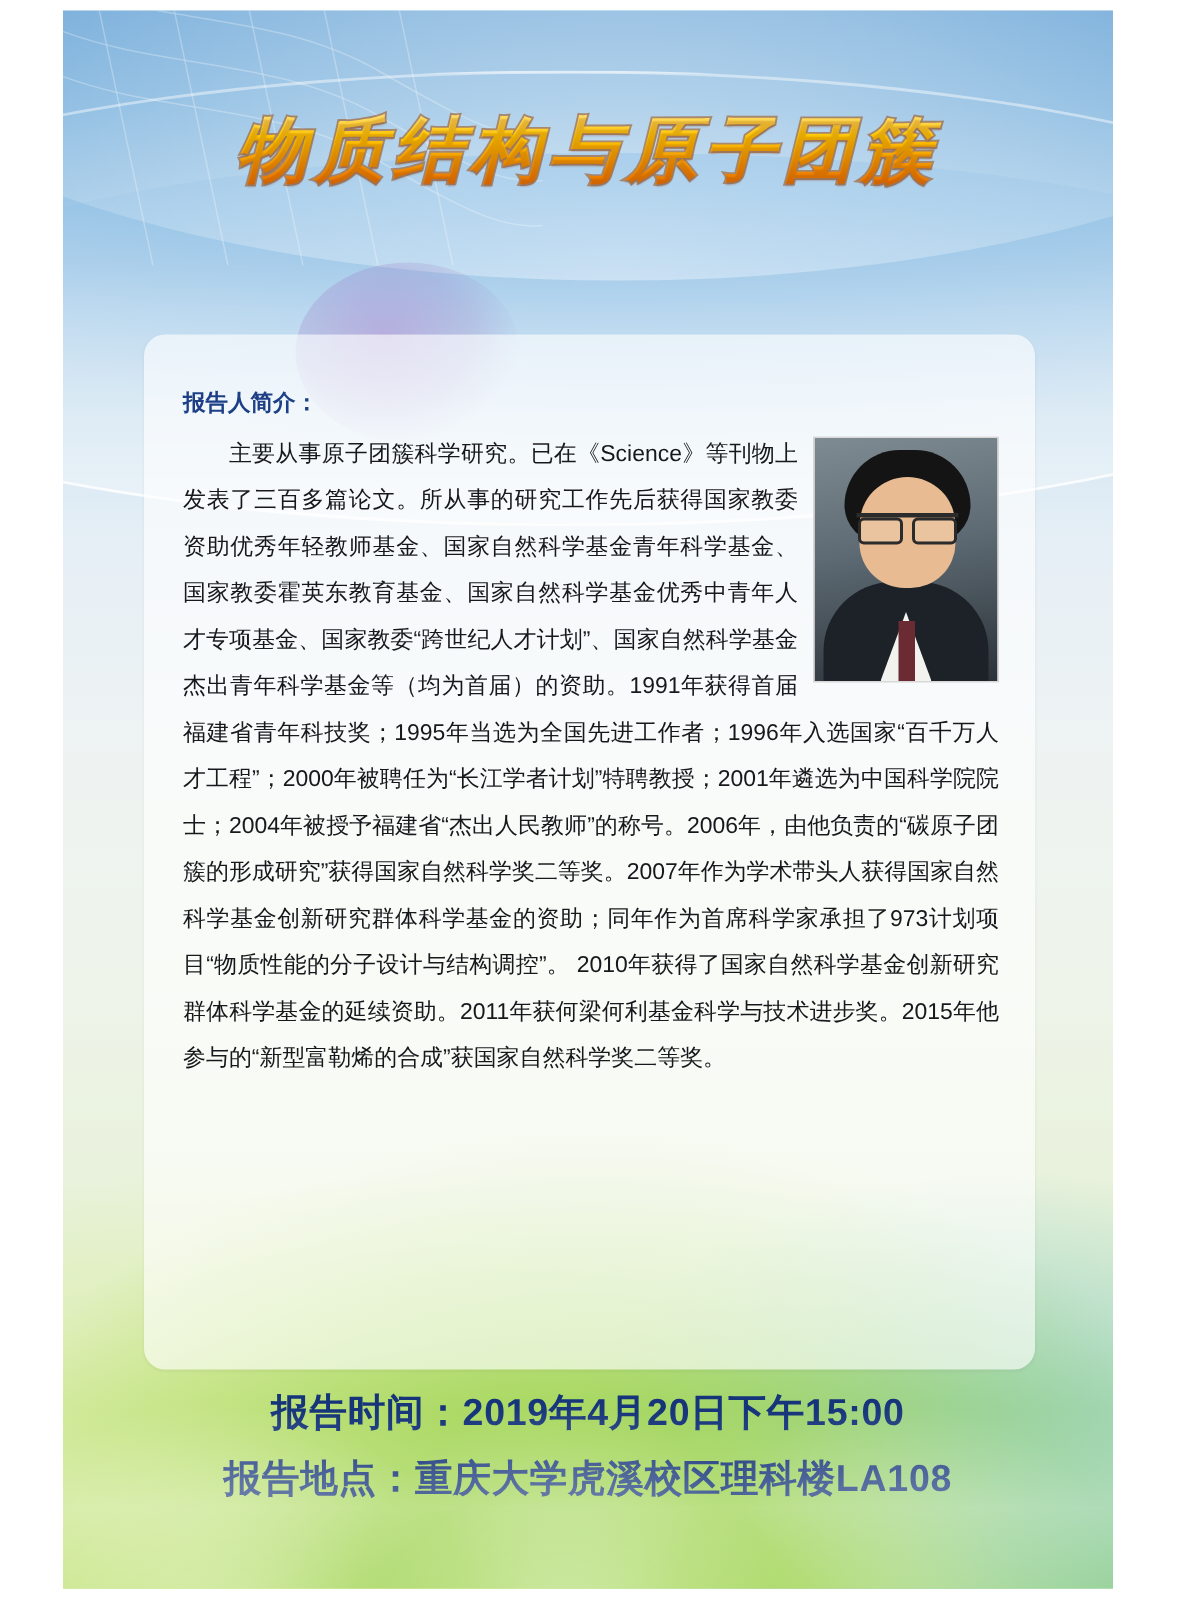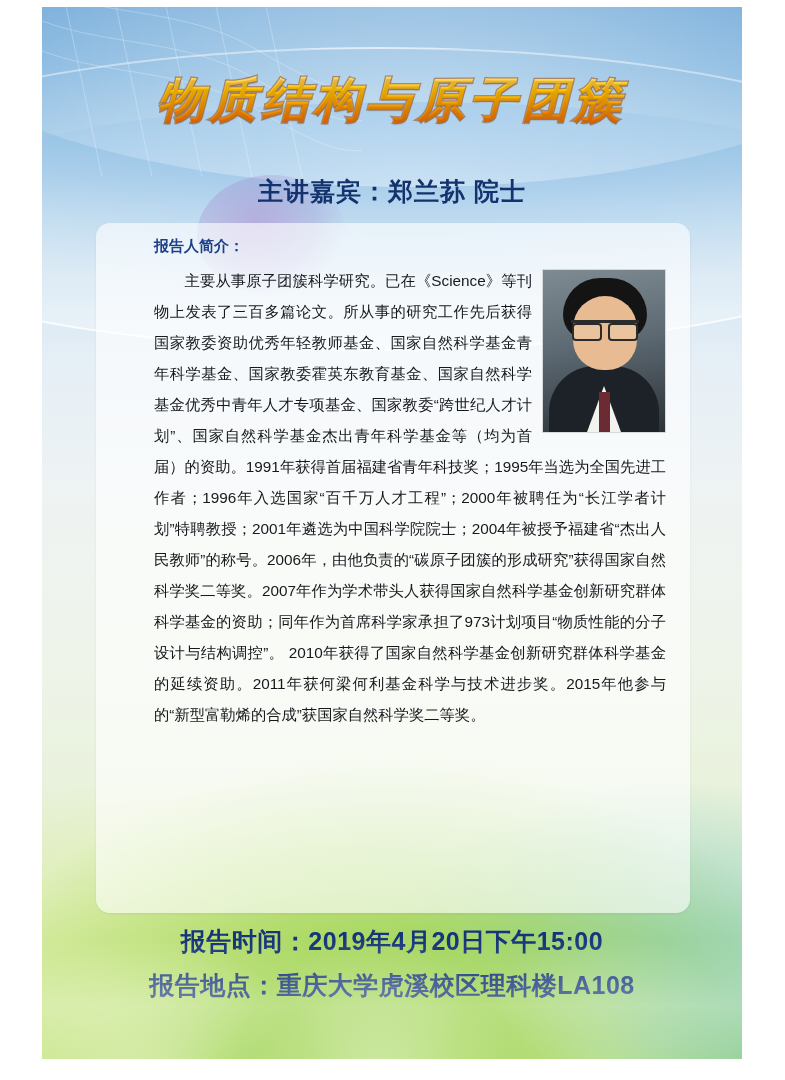--- a/index.html
+++ b/index.html
@@ -141,23 +141,22 @@
     top: 216px;
     width: 594px;
     height: 690px;
     background: rgba(255,255,255,0.62);
     border-radius: 14px;
     box-shadow: 0 1px 3px rgba(0,0,0,0.06);
   }
   .card-inner {
     position: absolute;
     left: 26px;
-    top: 14px;
+    top: 36px;
     right: 24px;
-    margin-left: 32px;
   }
   .bio-heading {
     font-size: 15px;
     font-weight: bold;
     color: #1c3f86;
     margin-bottom: 9px;
   }
   .bio-p {
     font-size: 15.3px;
     line-height: 31px;
@@ -248,21 +247,20 @@
       <path d="M170 -20 L 210 170"></path>
       <path d="M220 -20 L 260 170"></path>
     </g>
   </svg>
 
   <div class="orb"></div>
 
   <div class="title-shadow">物质结构与原子团簇</div>
   <div class="title">物质结构与原子团簇</div>
 
-  <div class="subtitle">主讲嘉宾：郑兰荪 院士</div>
 
   <div class="card">
     <div class="card-inner">
       <div class="bio-heading">报告人简介：</div>
 
       <div class="portrait">
         <div class="body"></div>
         <div class="shirt"></div>
         <div class="tie"></div>
         <div class="hair"></div>

